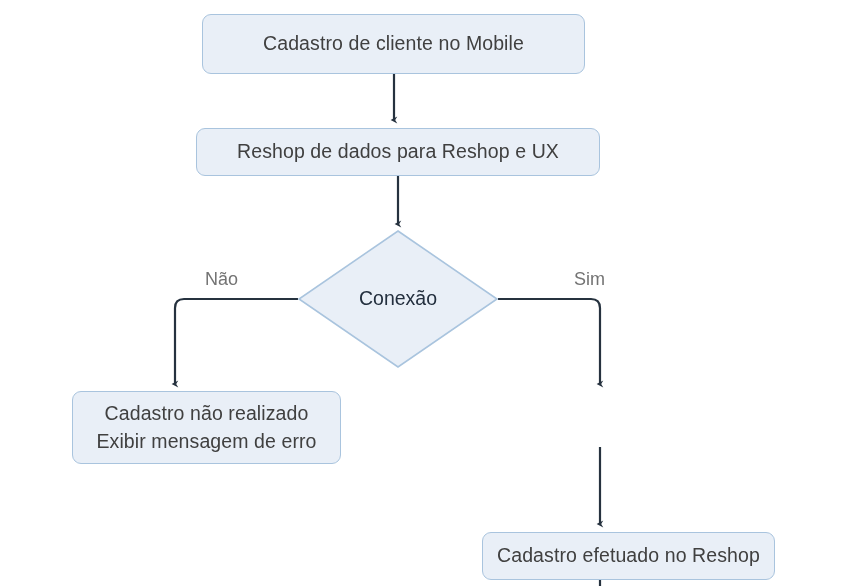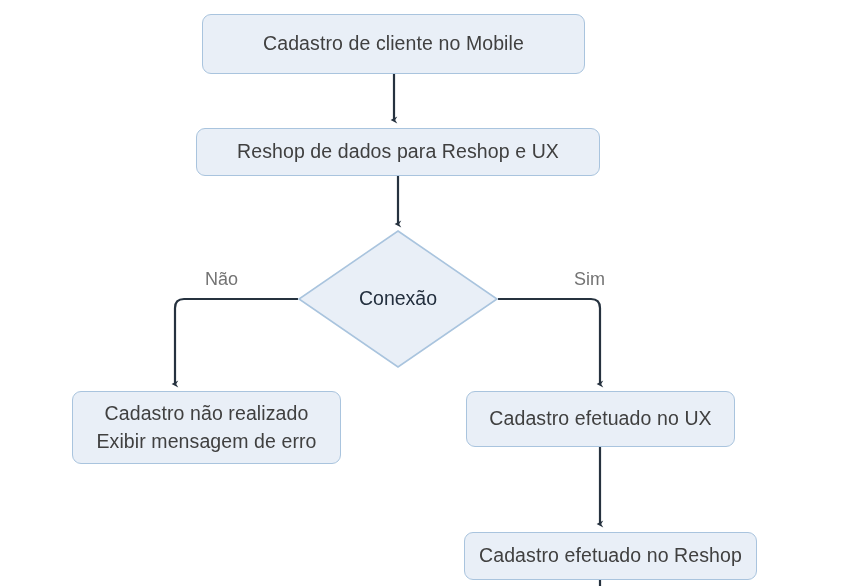--- a/index.html
+++ b/index.html
@@ -124,21 +124,18 @@
 
   <div class="edge-label" style="left:574px; top:270px;">
     <span>Sim</span>
   </div>
 
   <div class="node" style="left:41px; top:391px; width:269px; height:73px;margin-left:31px;">
     <span>Cadastro não realizado</span>
     <span class="line2">Exibir mensagem de erro</span>
   </div>
 
-  <div class="node" style="left:466px; top:391px; width:269px; height:56px;">
-    <span>Cadastro efetuado no UX</span>
-  </div>
 
-  <div class="node" style="left:464px; top:532px; width:293px; height:48px;">
+  <div class="node" style="left:482px; top:532px; width:293px; height:48px;">
     <span>Cadastro efetuado no Reshop</span>
   </div>
 
 </div>
 
 </body></html>

